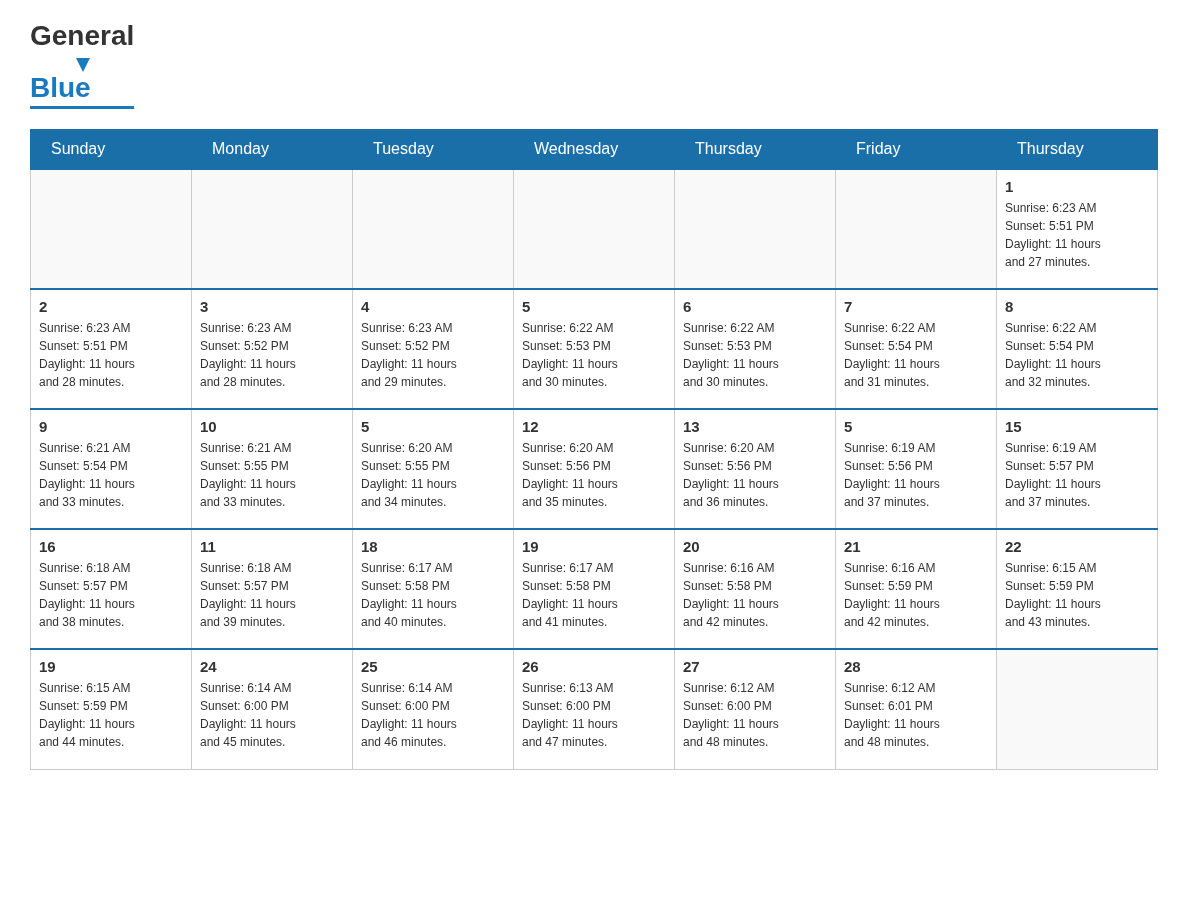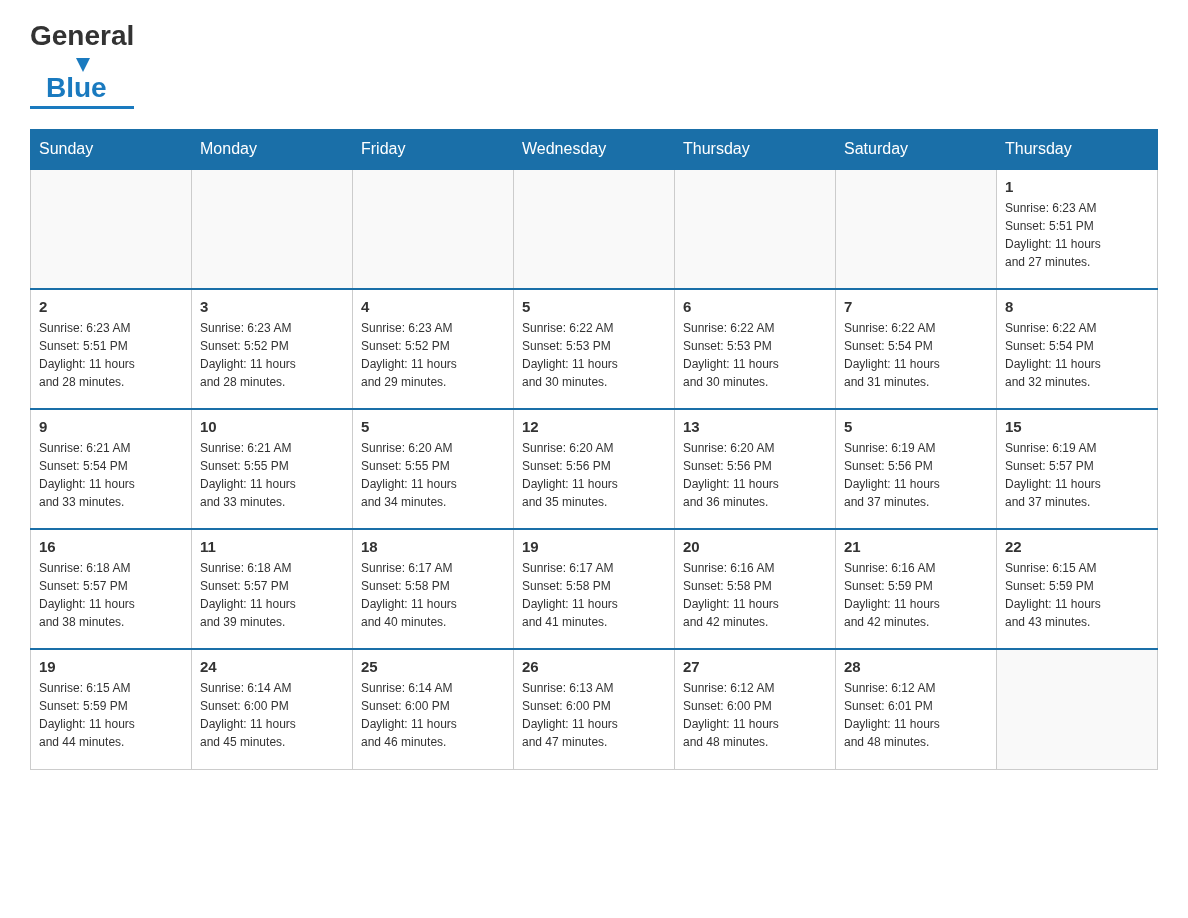--- a/index.html
+++ b/index.html
@@ -36,21 +36,21 @@
     }
     .calendar-table {
       width: 100%;
       border-collapse: collapse;
       table-layout: fixed;
     }
     .calendar-table th {
       background: #1a6fa8;
       color: #fff;
       text-align: left;
-      padding: 10px 8px;
+      padding: 10px 20px;
       font-size: 16px;
       font-weight: normal;
       border: 1px solid #1a6fa8;
     }
     .calendar-table td {
       vertical-align: top;
       padding: 8px;
       border: 1px solid #ccc;
       min-height: 100px;
       height: 120px;
@@ -89,39 +89,39 @@
 
 <div class="header">
   <div class="logo">
     <div class="logo-wrapper">
       <span style="font-size:28px;font-weight:bold;color:#333;">General</span>
       <svg width="22" height="22" viewBox="0 0 22 22" style="margin-left:2px;margin-top:2px;">
         <polygon points="4,4 18,4 11,18" fill="#1a7abf"></polygon>
       </svg>
     </div>
     <div style="display:flex;align-items:center;margin-top:-4px;">
-      <span style="font-size:28px;font-weight:bold;color:#1a7abf;margin-left:16px;">Blue</span>
+      <span style="font-size:28px;font-weight:bold;color:#1a7abf;margin-left:0;">Blue</span>
     </div>
     <div style="height:3px;background:#1a7abf;width:100%;margin-top:2px;"></div>
   </div>
   <div class="title-section">
     <div class="month-title"></div>
     <div class="location-title"></div>
   </div>
 </div>
 
 <table class="calendar-table">
   <thead>
     <tr>
       <th>Sunday</th>
       <th>Monday</th>
-      <th>Friday</th>
+      <th>Tuesday</th>
       <th>Wednesday</th>
       <th>Thursday</th>
-      <th>Saturday</th>
+      <th>Friday</th>
       <th>Thursday</th>
     </tr>
   </thead>
   <tbody id="calendar-body">
   <tr>
         <td class="empty-cell"></td>
         <td class="empty-cell"></td>
         <td class="empty-cell"></td>
         <td class="empty-cell"></td>
         <td class="empty-cell"></td>

